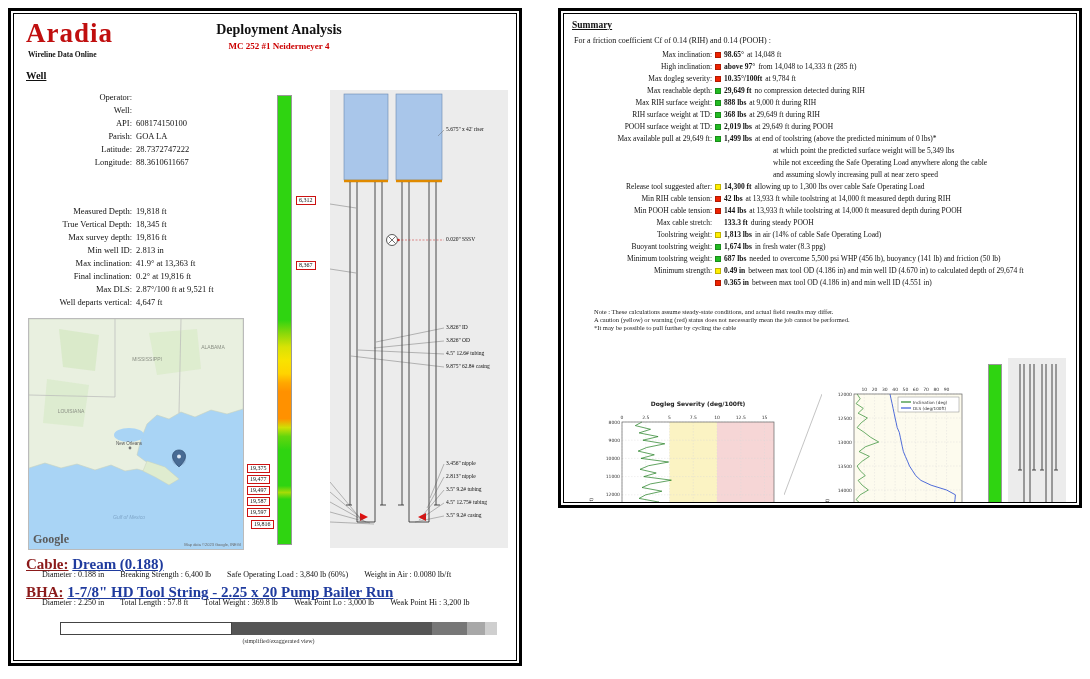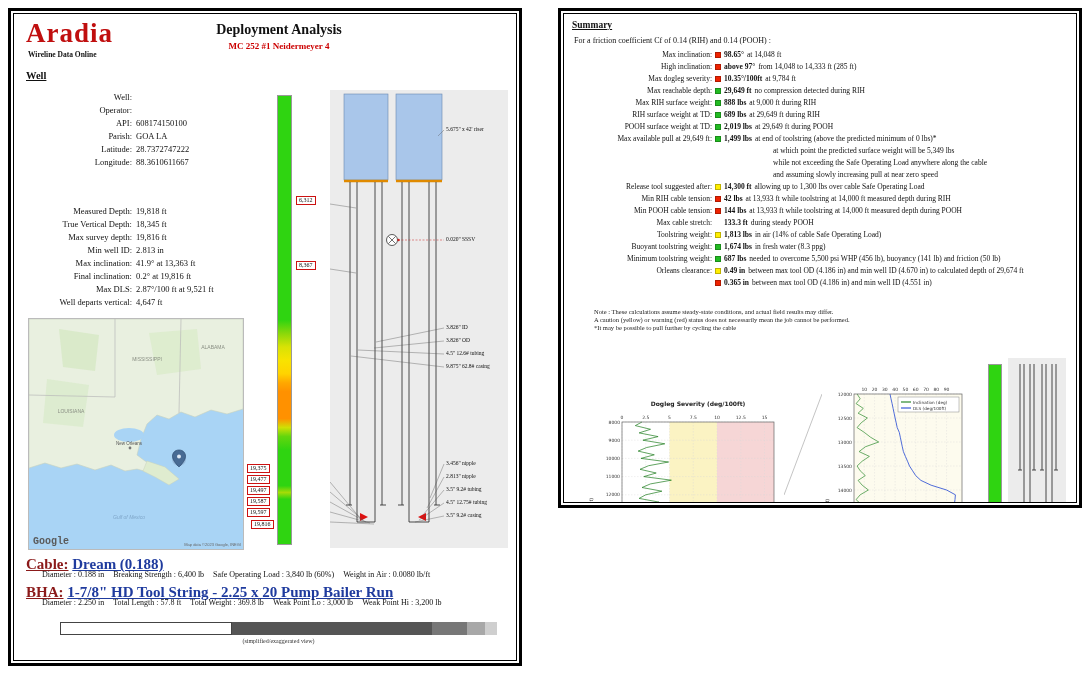--- a/index.html
+++ b/index.html
@@ -14,35 +14,35 @@
   .logo-sub{left:14px;top:36px;font-size:7.5px;font-weight:bold;color:#111;}
   .title-block{left:120px;top:8px;width:290px;text-align:center;}
   .rtitle{font-size:14px;font-weight:bold;}
   .rsub{font-size:9px;font-weight:bold;color:#cc0000;margin-top:3px;}
   .well-h{left:12px;top:56px;font-size:10.5px;font-weight:bold;text-decoration:underline;text-align:right;}
   .fields{left:0;width:300px;}
   .fa{top:78px;} .fb{top:192px;}
   .frow{height:13px;font-size:8.5px;white-space:nowrap;}
   .flabel{display:inline-block;width:118px;text-align:right;padding-right:4px;}
   .map{left:14px;top:304px;width:214px;height:230px;border:1px solid #bbb;overflow:hidden;}
-  .gmap-logo{position:absolute;left:4px;bottom:2px;font-size:10px;font-weight:bold;color:#5a5a5a;font-family:Liberation Mono, monospace;}
+  .gmap-logo{position:absolute;left:4px;bottom:2px;font-size:12px;font-weight:bold;color:#5a5a5a;font-family:Liberation Serif, serif;}
   .gmap-attr{position:absolute;right:2px;bottom:2px;font-size:4px;color:#666;font-family:"Liberation Sans",sans-serif;}
   .sevbar{border:1px solid #999;box-sizing:border-box;}
   .sevbar-left{left:263px;top:81px;width:15px;height:450px;
     background:linear-gradient(to bottom,#2fd411 0%,#2fd411 50%,#8ad80a 53%,#d8e205 56%,#f8e300 59%,#ffd300 62%,#ffa800 64%,#ff9100 66%,#ff9100 72%,#cfe005 74%,#63d60d 76%,#2fd411 79%,#2fd411 87%,#a5dc07 88.5%,#2fd411 90%,#2fd411 100%);}
   .schem-wrap{left:316px;top:76px;width:178px;height:458px;}
   .anno{position:absolute;left:116px;font-size:5.5px;line-height:6.5px;white-space:nowrap;color:#111;}
   .dbox{position:absolute;border:1px solid #cc1111;background:#fff;font-size:6px;line-height:7px;padding:0 2px;white-space:nowrap;}
   .sec-h{left:12px;font-size:15px;white-space:nowrap;}
   .cable-h{top:542px;} .bha-h{top:570px;}
   .sec-label{font-weight:bold;color:#8b1a1a;text-decoration:underline;}
   .sec-val{font-weight:bold;color:#1f3b9e;text-decoration:underline;}
   .spec-line{left:28px;width:470px;font-size:8px;white-space:nowrap;}
   .cable-specs{top:556px;} .bha-specs{top:584px;}
-  .spec{margin-right:9px;}
+  .spec{margin-right:16px;}
   .tbar{left:46px;top:608px;width:437px;height:13px;display:flex;}
   .tseg{height:100%;}
   .ts1{width:172px;background:#fff;border:1px solid #444;box-sizing:border-box;}
   .ts2{width:200px;background:#555;}
   .ts3{width:35px;background:#777;}
   .ts4{width:18px;background:#a8a8a8;}
   .ts5{width:12px;background:#cfcfcf;}
   .tbar-cap{left:46px;top:624px;width:437px;text-align:center;font-size:6px;color:#333;}
   
   .sum-h{left:8px;top:6px;font-size:9.5px;font-weight:bold;text-decoration:underline;}
@@ -70,22 +70,22 @@
     <div class="abs logo-sub">Wireline Data Online</div>
 
     <div class="abs title-block">
       <div class="rtitle">Deployment Analysis</div>
       <div class="rsub">MC 252 #1 Neidermeyer 4</div>
     </div>
 
     <div class="abs well-h">Well</div>
 
     <div class="abs fields fa">
-      <div class="frow"><span class="flabel">Well:</span><span class="fval"></span></div>
-        <div class="frow"><span class="flabel">Operator:</span><span class="fval"></span></div>
+      <div class="frow"><span class="flabel">Operator:</span><span class="fval"></span></div>
+        <div class="frow"><span class="flabel">Well:</span><span class="fval"></span></div>
         <div class="frow"><span class="flabel">API:</span><span class="fval">608174150100</span></div>
         <div class="frow"><span class="flabel">Parish:</span><span class="fval">GOA LA</span></div>
         <div class="frow"><span class="flabel">Latitude:</span><span class="fval">28.7372747222</span></div>
         <div class="frow"><span class="flabel">Longitude:</span><span class="fval">88.3610611667</span></div>
     </div>
 
     <div class="abs fields fb">
       <div class="frow"><span class="flabel">Measured Depth:</span><span class="fval">19,818 ft</span></div>
         <div class="frow"><span class="flabel">True Vertical Depth:</span><span class="fval">18,345 ft</span></div>
         <div class="frow"><span class="flabel">Max survey depth:</span><span class="fval">19,816 ft</span></div>
@@ -229,21 +229,21 @@
         <div class="srow">
           <span class="slabel">Max dogleg severity:</span><span class="sq" style="background: rgb(238, 34, 0);"></span><span class="sval">10.35°/100ft</span><span class="sdesc">at 9,784 ft</span>
         </div>
         <div class="srow">
           <span class="slabel">Max reachable depth:</span><span class="sq" style="background: rgb(34, 187, 34);"></span><span class="sval">29,649 ft</span><span class="sdesc">no compression detected during RIH</span>
         </div>
         <div class="srow">
           <span class="slabel">Max RIH surface weight:</span><span class="sq" style="background: rgb(34, 187, 34);"></span><span class="sval">888 lbs</span><span class="sdesc">at 9,000 ft during RIH</span>
         </div>
         <div class="srow">
-          <span class="slabel">RIH surface weight at TD:</span><span class="sq" style="background: rgb(34, 187, 34);"></span><span class="sval">689 lbs</span><span class="sdesc">at 29,649 ft during RIH</span>
+          <span class="slabel">RIH surface weight at TD:</span><span class="sq" style="background: rgb(34, 187, 34);"></span><span class="sval">368 lbs</span><span class="sdesc">at 29,649 ft during RIH</span>
         </div>
         <div class="srow">
           <span class="slabel">POOH surface weight at TD:</span><span class="sq" style="background: rgb(34, 187, 34);"></span><span class="sval">2,019 lbs</span><span class="sdesc">at 29,649 ft during POOH</span>
         </div>
         <div class="srow">
           <span class="slabel">Max available pull at 29,649 ft:</span><span class="sq" style="background: rgb(34, 187, 34);"></span><span class="sval">1,499 lbs</span><span class="sdesc">at end of toolstring (above the predicted minimum of 0 lbs)*</span>
         </div>
         <div class="srow" style="padding-left: 46px;">
           <span class="slabel"></span><span class="sq" style="visibility: hidden;"></span><span class="sval"></span><span class="sdesc">at which point the predicted surface weight will be 5,349 lbs</span>
         </div>
@@ -268,21 +268,21 @@
         <div class="srow">
           <span class="slabel">Toolstring weight:</span><span class="sq" style="background: rgb(255, 238, 0);"></span><span class="sval">1,813 lbs</span><span class="sdesc">in air  (14% of cable Safe Operating Load)</span>
         </div>
         <div class="srow">
           <span class="slabel">Buoyant toolstring weight:</span><span class="sq" style="background: rgb(34, 187, 34);"></span><span class="sval">1,674 lbs</span><span class="sdesc">in fresh water (8.3 ppg)</span>
         </div>
         <div class="srow">
           <span class="slabel">Minimum toolstring weight:</span><span class="sq" style="background: rgb(34, 187, 34);"></span><span class="sval">687 lbs</span><span class="sdesc">needed to overcome 5,500 psi WHP (456 lb), buoyancy (141 lb) and friction (50 lb)</span>
         </div>
         <div class="srow">
-          <span class="slabel">Orleans clearance:</span><span class="sq" style="background: rgb(255, 238, 0);"></span><span class="sval">0.49 in</span><span class="sdesc">between max tool OD (4.186 in) and min well ID (4.670 in) to calculated depth of 29,674 ft</span>
+          <span class="slabel">Minimum strength:</span><span class="sq" style="background: rgb(255, 238, 0);"></span><span class="sval">0.49 in</span><span class="sdesc">between max tool OD (4.186 in) and min well ID (4.670 in) to calculated depth of 29,674 ft</span>
         </div>
         <div class="srow">
           <span class="slabel"></span><span class="sq" style="background: rgb(238, 34, 0);"></span><span class="sval">0.365 in</span><span class="sdesc">between max tool OD (4.186 in) and min well ID (4.551 in)</span>
         </div>
     </div>
 
     <div class="abs notes">
       <div class="note-line">Note : These calculations assume steady-state conditions, and actual field results may differ.</div>
         <div class="note-line">A caution (yellow) or warning (red) status does not necessarily mean the job cannot be performed.</div>
         <div class="note-line">*It may be possible to pull further by cycling the cable</div>

